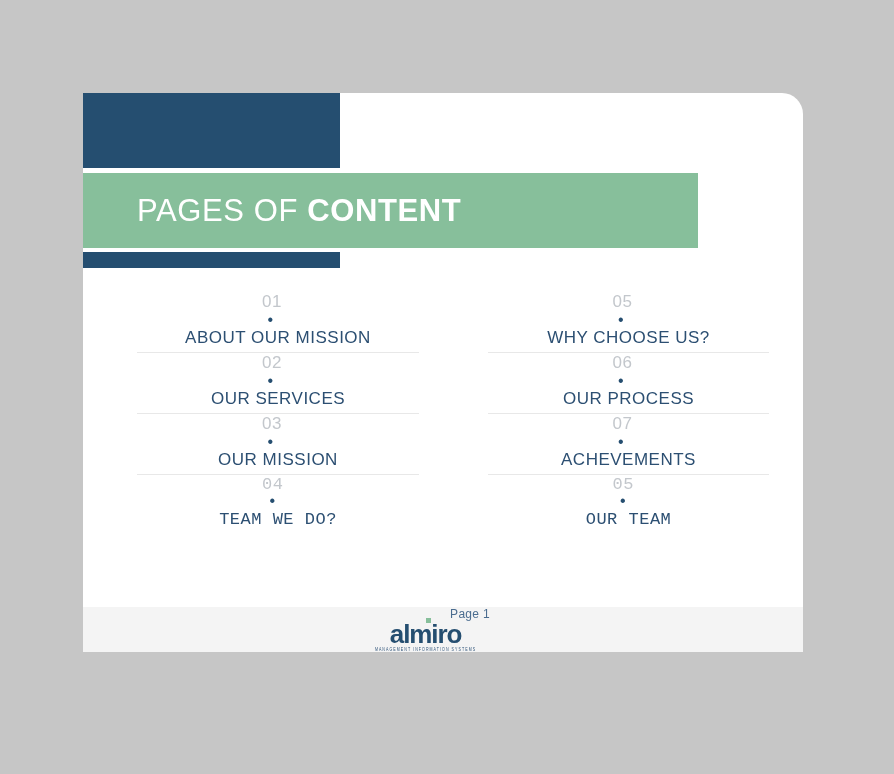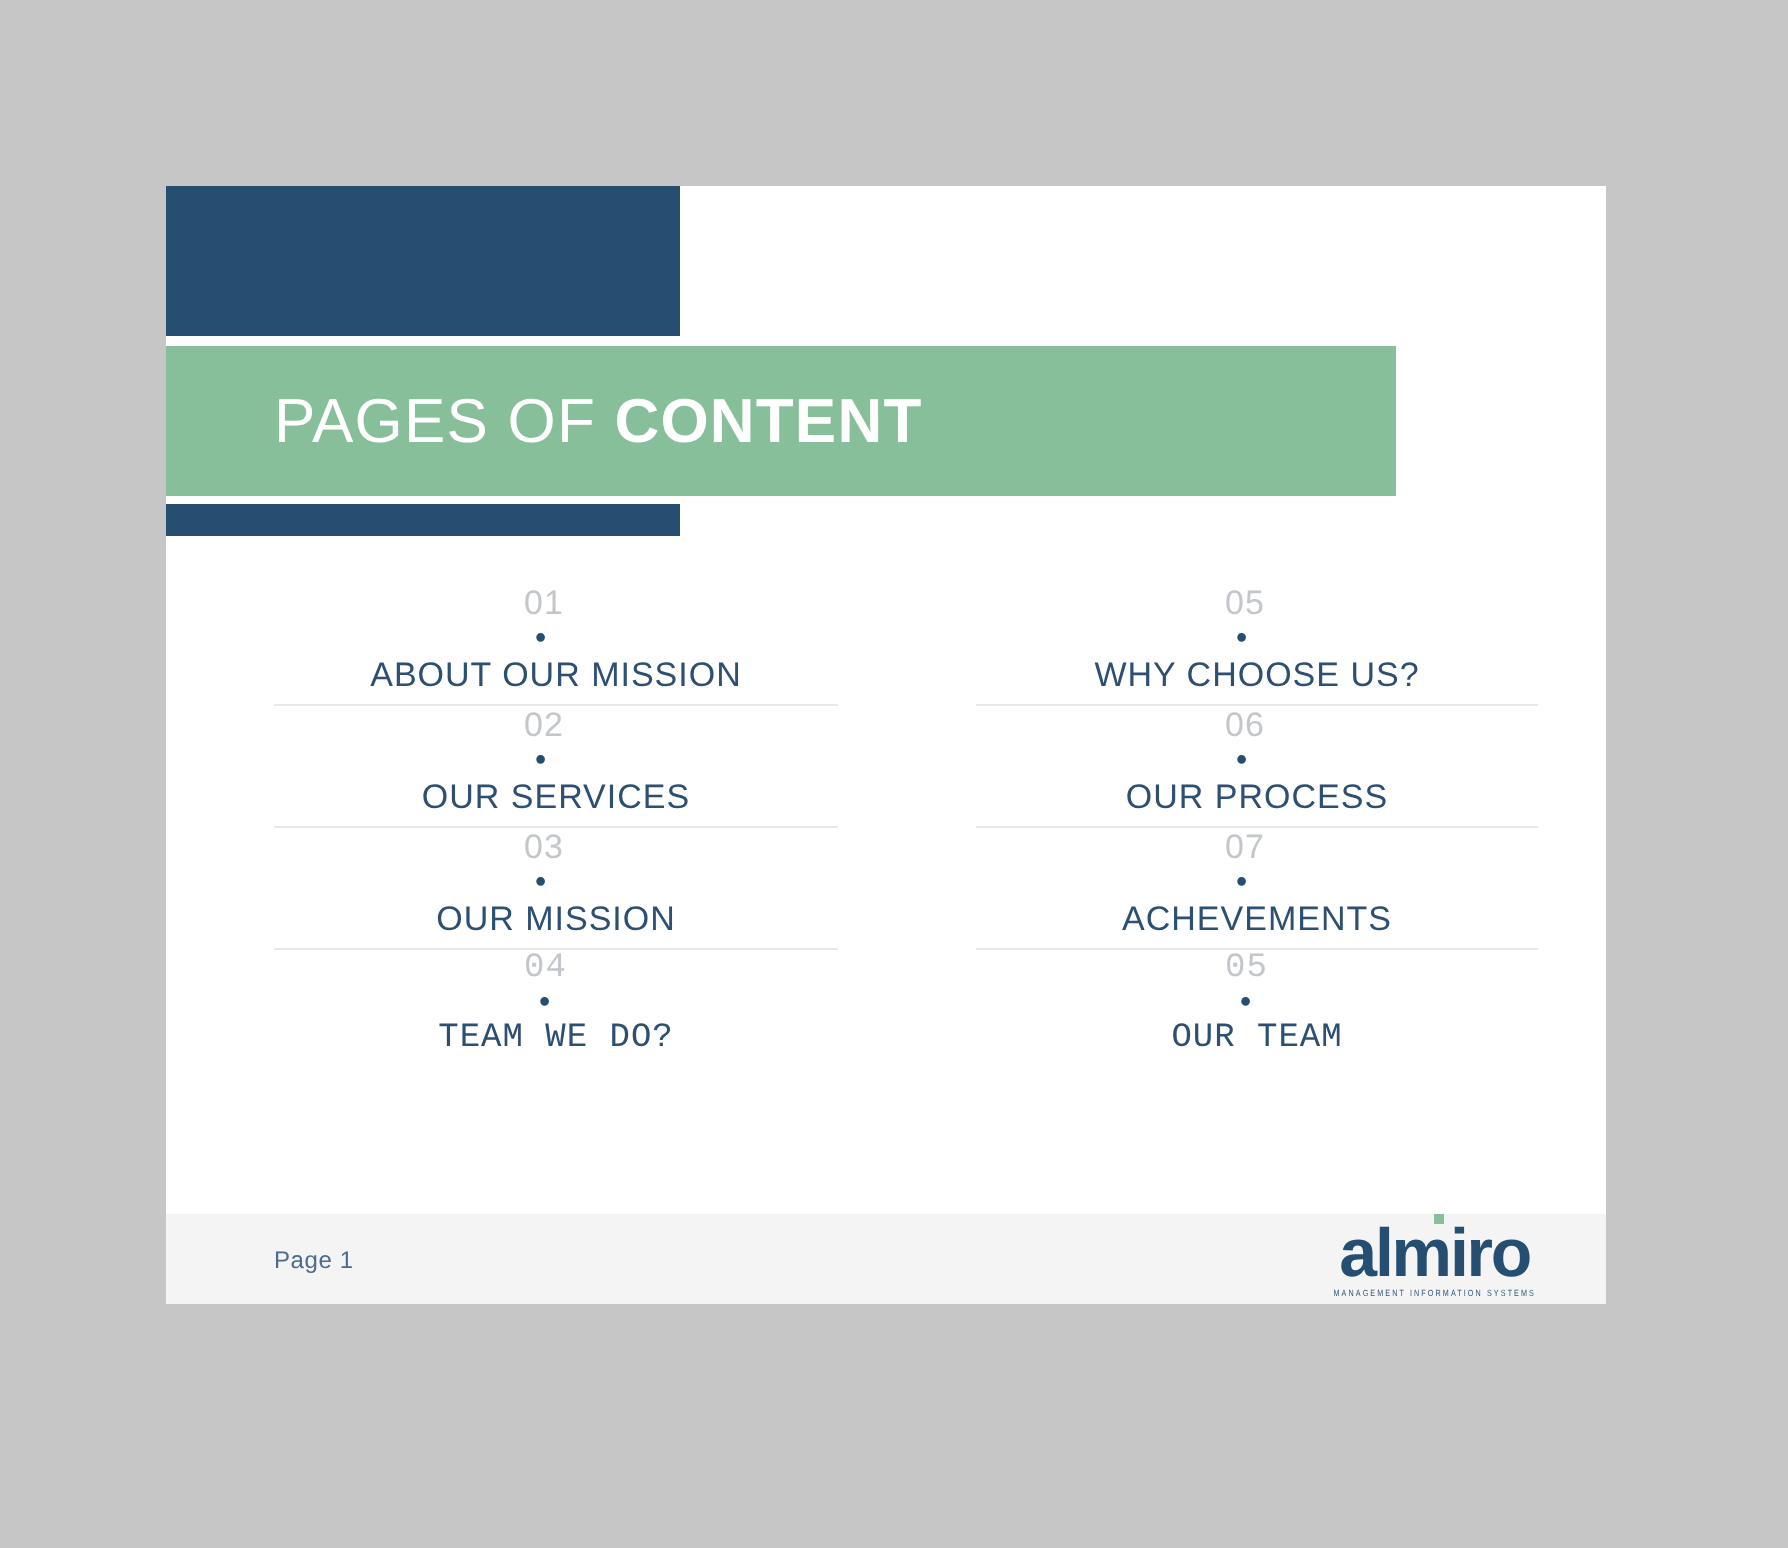--- a/index.html
+++ b/index.html
@@ -15,20 +15,21 @@
   }
 
   
   .slide {
     position: absolute;
     left: 83px;
     top: 93px;
     width: 720px;
     height: 559px;
     background: #ffffff;
+    border-radius: 21px;
   }
 
   
   .block-navy-top {
     position: absolute;
     left: 0px;
     top: 0px;
     width: 257px;
     height: 75px;
     background: #254e70;
@@ -116,39 +117,40 @@
   .footer {
     position: absolute;
     left: 0px;
     bottom: 0px;
     width: 100%;
     height: 45px;
     background: #f4f4f4;
     display: flex;
     align-items: center;
     justify-content: space-between;
+    flex-direction: column;
   }
   .footer-page {
     margin-left: 54px;
     color: #4a6c8f;
     font-size: 12px;
     font-weight: 300;
     letter-spacing: 0.3px;
   }
 
   
   .logo {
     margin-right: 35px;
     position: relative;
     text-align: center;
     line-height: 1;
   }
   .logo-word {
     color: #254e70;
-    font-size: 34px;
+    font-size: 26px;
     font-weight: bold;
     letter-spacing: -1.1px;
     line-height: 1;
     display: block;
   }
   .logo-dot {
     position: absolute;
     top: -3px;
     left: 50%;
     margin-left: 0px;

